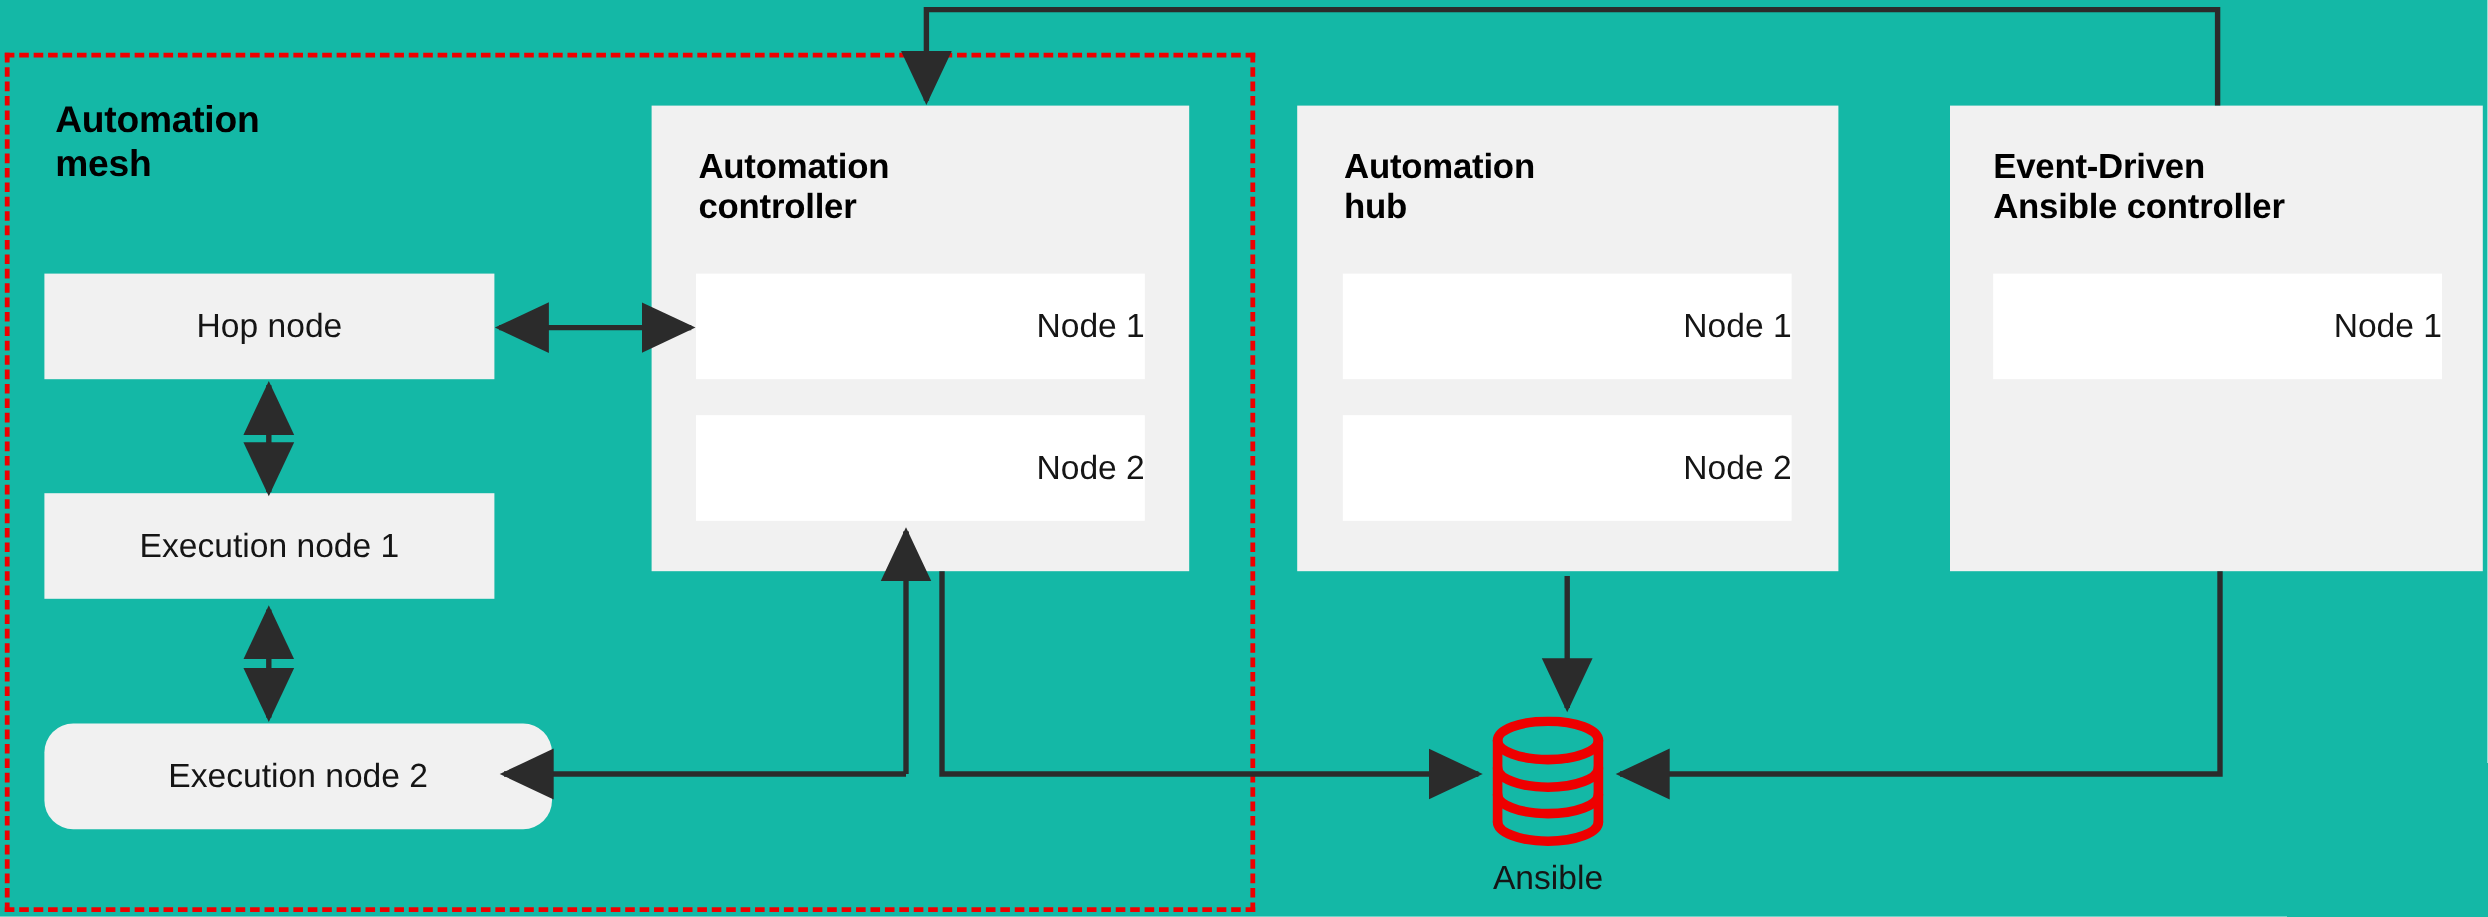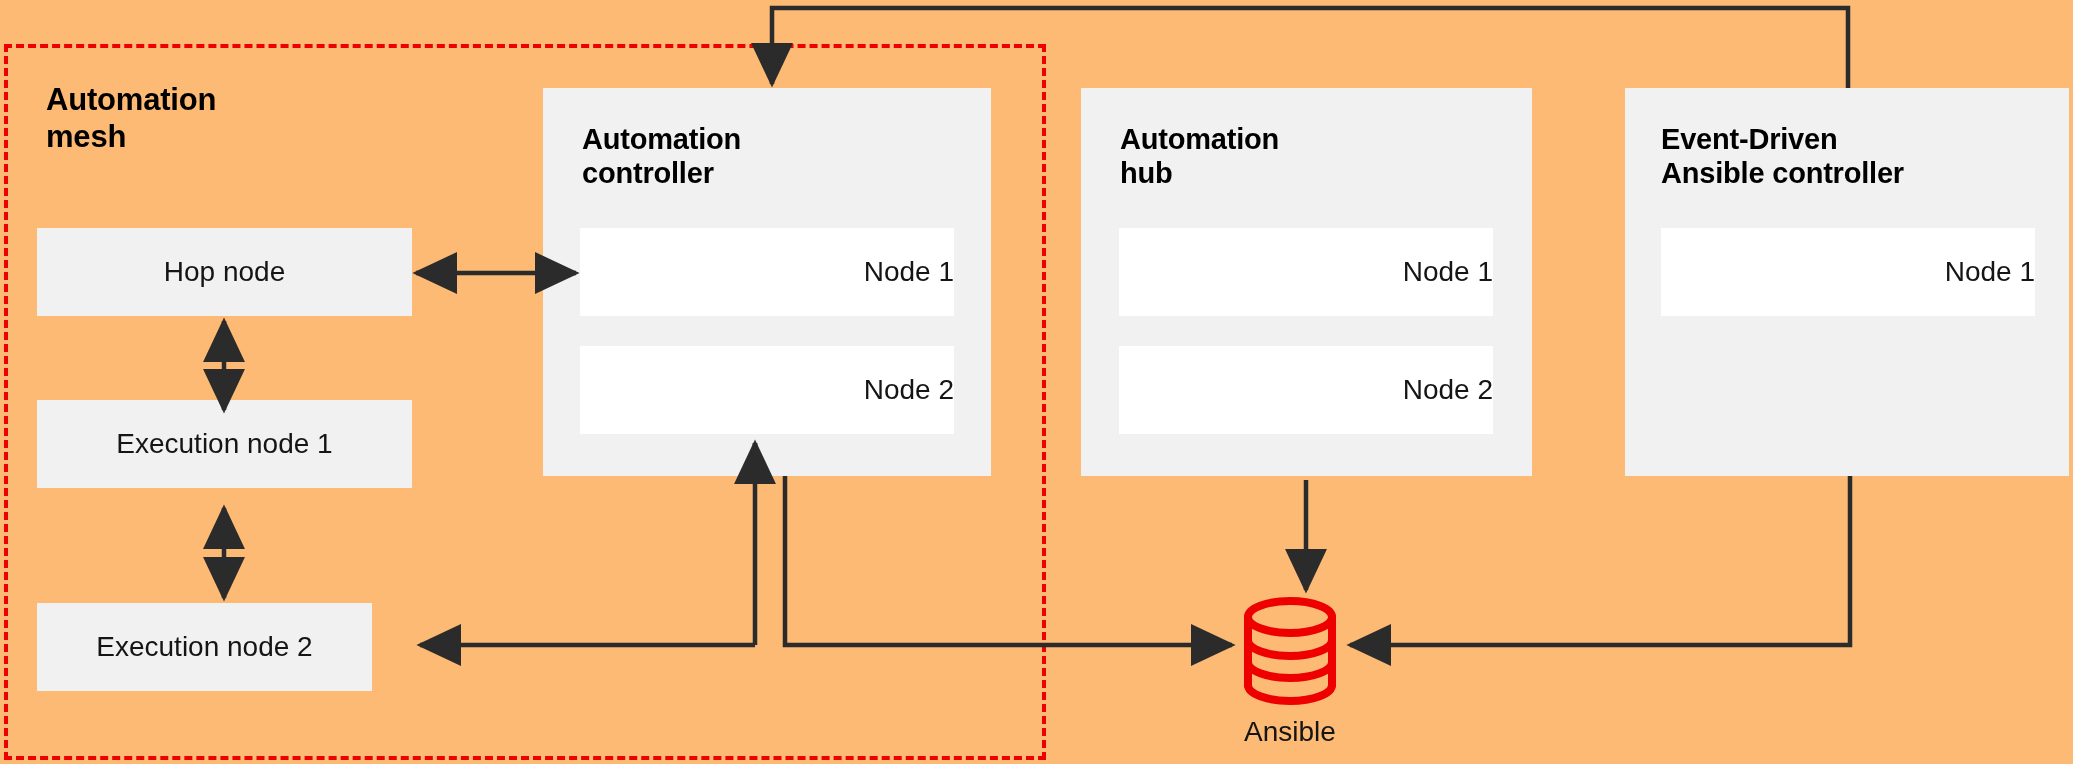--- a/index.html
+++ b/index.html
@@ -9,21 +9,21 @@
     background: #ffffff;
   }
   body {
     font-family: "Liberation Sans", "DejaVu Sans", sans-serif;
     -webkit-font-smoothing: antialiased;
   }
   #diagram {
     position: relative;
     width: 2073px;
     height: 764px;
-    background: #fdba74;
+    background: #14b8a6;
     overflow: hidden;
   }
 
   
   .mesh-boundary {
     position: absolute;
     left: 4px;
     top: 44px;
     width: 1042px;
     height: 716px;
@@ -113,25 +113,25 @@
 <div id="diagram">
 
   <div class="mesh-boundary"></div>
   <div class="mesh-title">Automation
 mesh</div>
 
   <div class="mesh-node" style="left:37px; top:228px; width:375px; height:88px;">
     <span>Hop node</span>
   </div>
 
-  <div class="mesh-node" style="left:37px; top:400px; width:375px; height:88px;text-align:right;">
+  <div class="mesh-node" style="left:37px; top:411px; width:375px; height:88px;text-align:right;">
     <span>Execution node 1</span>
   </div>
 
-  <div class="mesh-node" style="left:37px; top:603px; width:335px; height:88px;">
+  <div class="mesh-node" style="left:37px; top:603px; width:423px; height:88px;border-radius:24px;">
     <span>Execution node 2</span>
   </div>
 
   <div class="component" style="left:543px; top:88px; width:448px; height:388px;"></div>
   <div class="component-title" style="left:582px; top:122px; width:400px;">Automation
 controller</div>
   <div class="inner-node" style="left:580px; top:228px; width:374px; height:88px;">
     <span>Node 1</span>
   </div>
   <div class="inner-node" style="left:580px; top:346px; width:374px; height:88px;">

